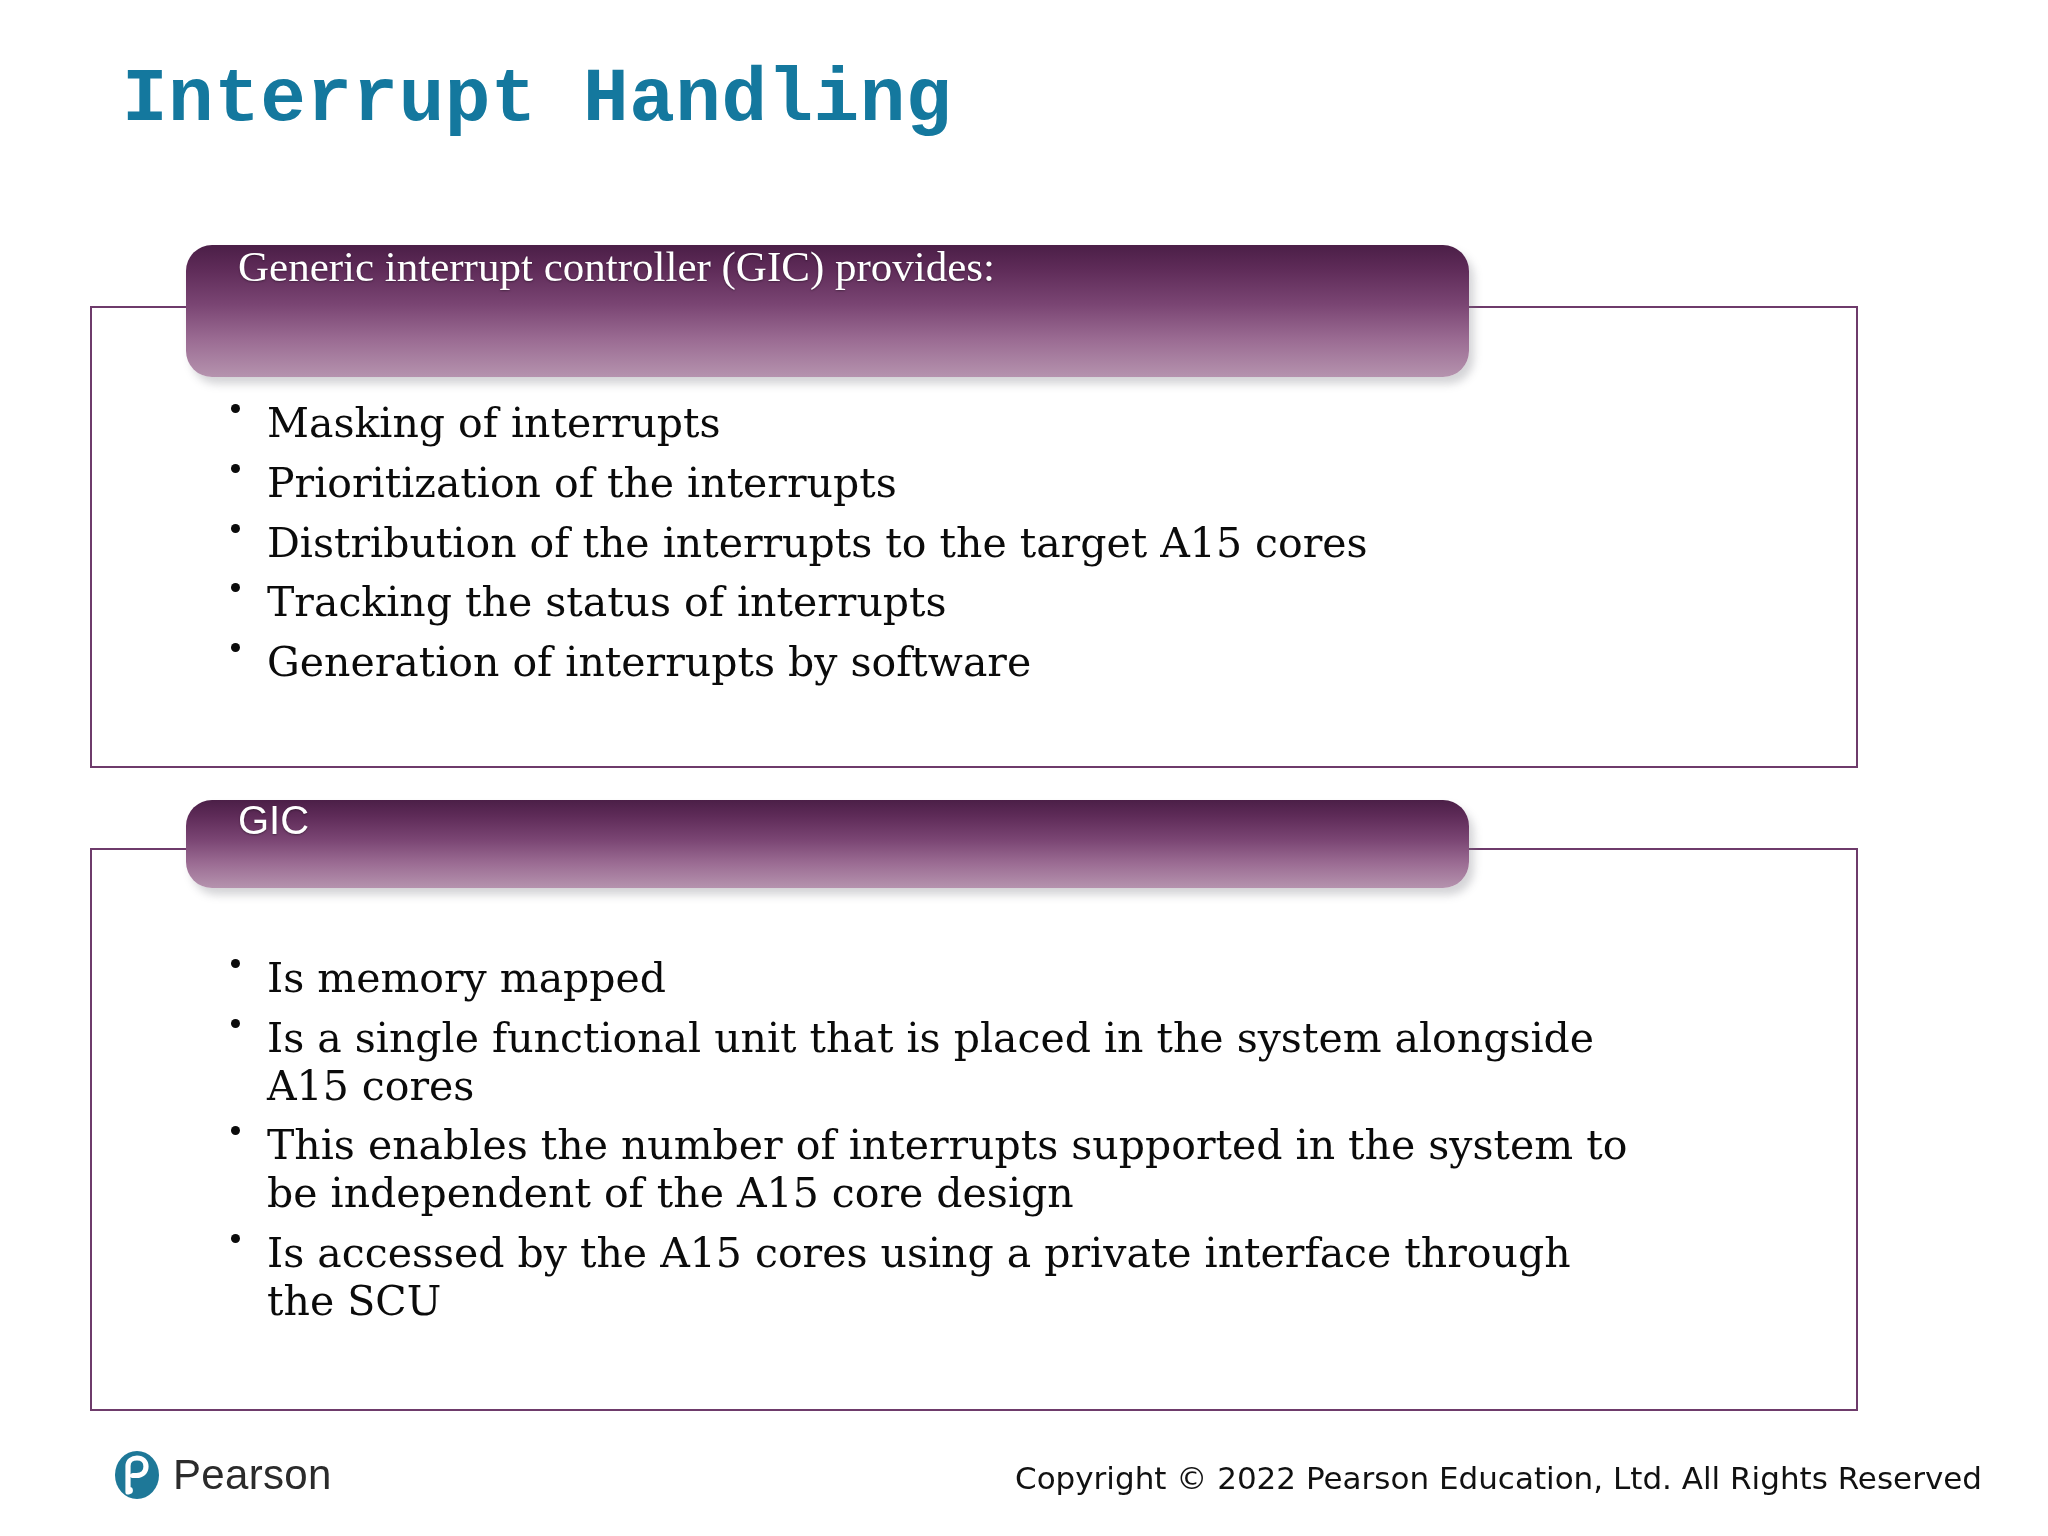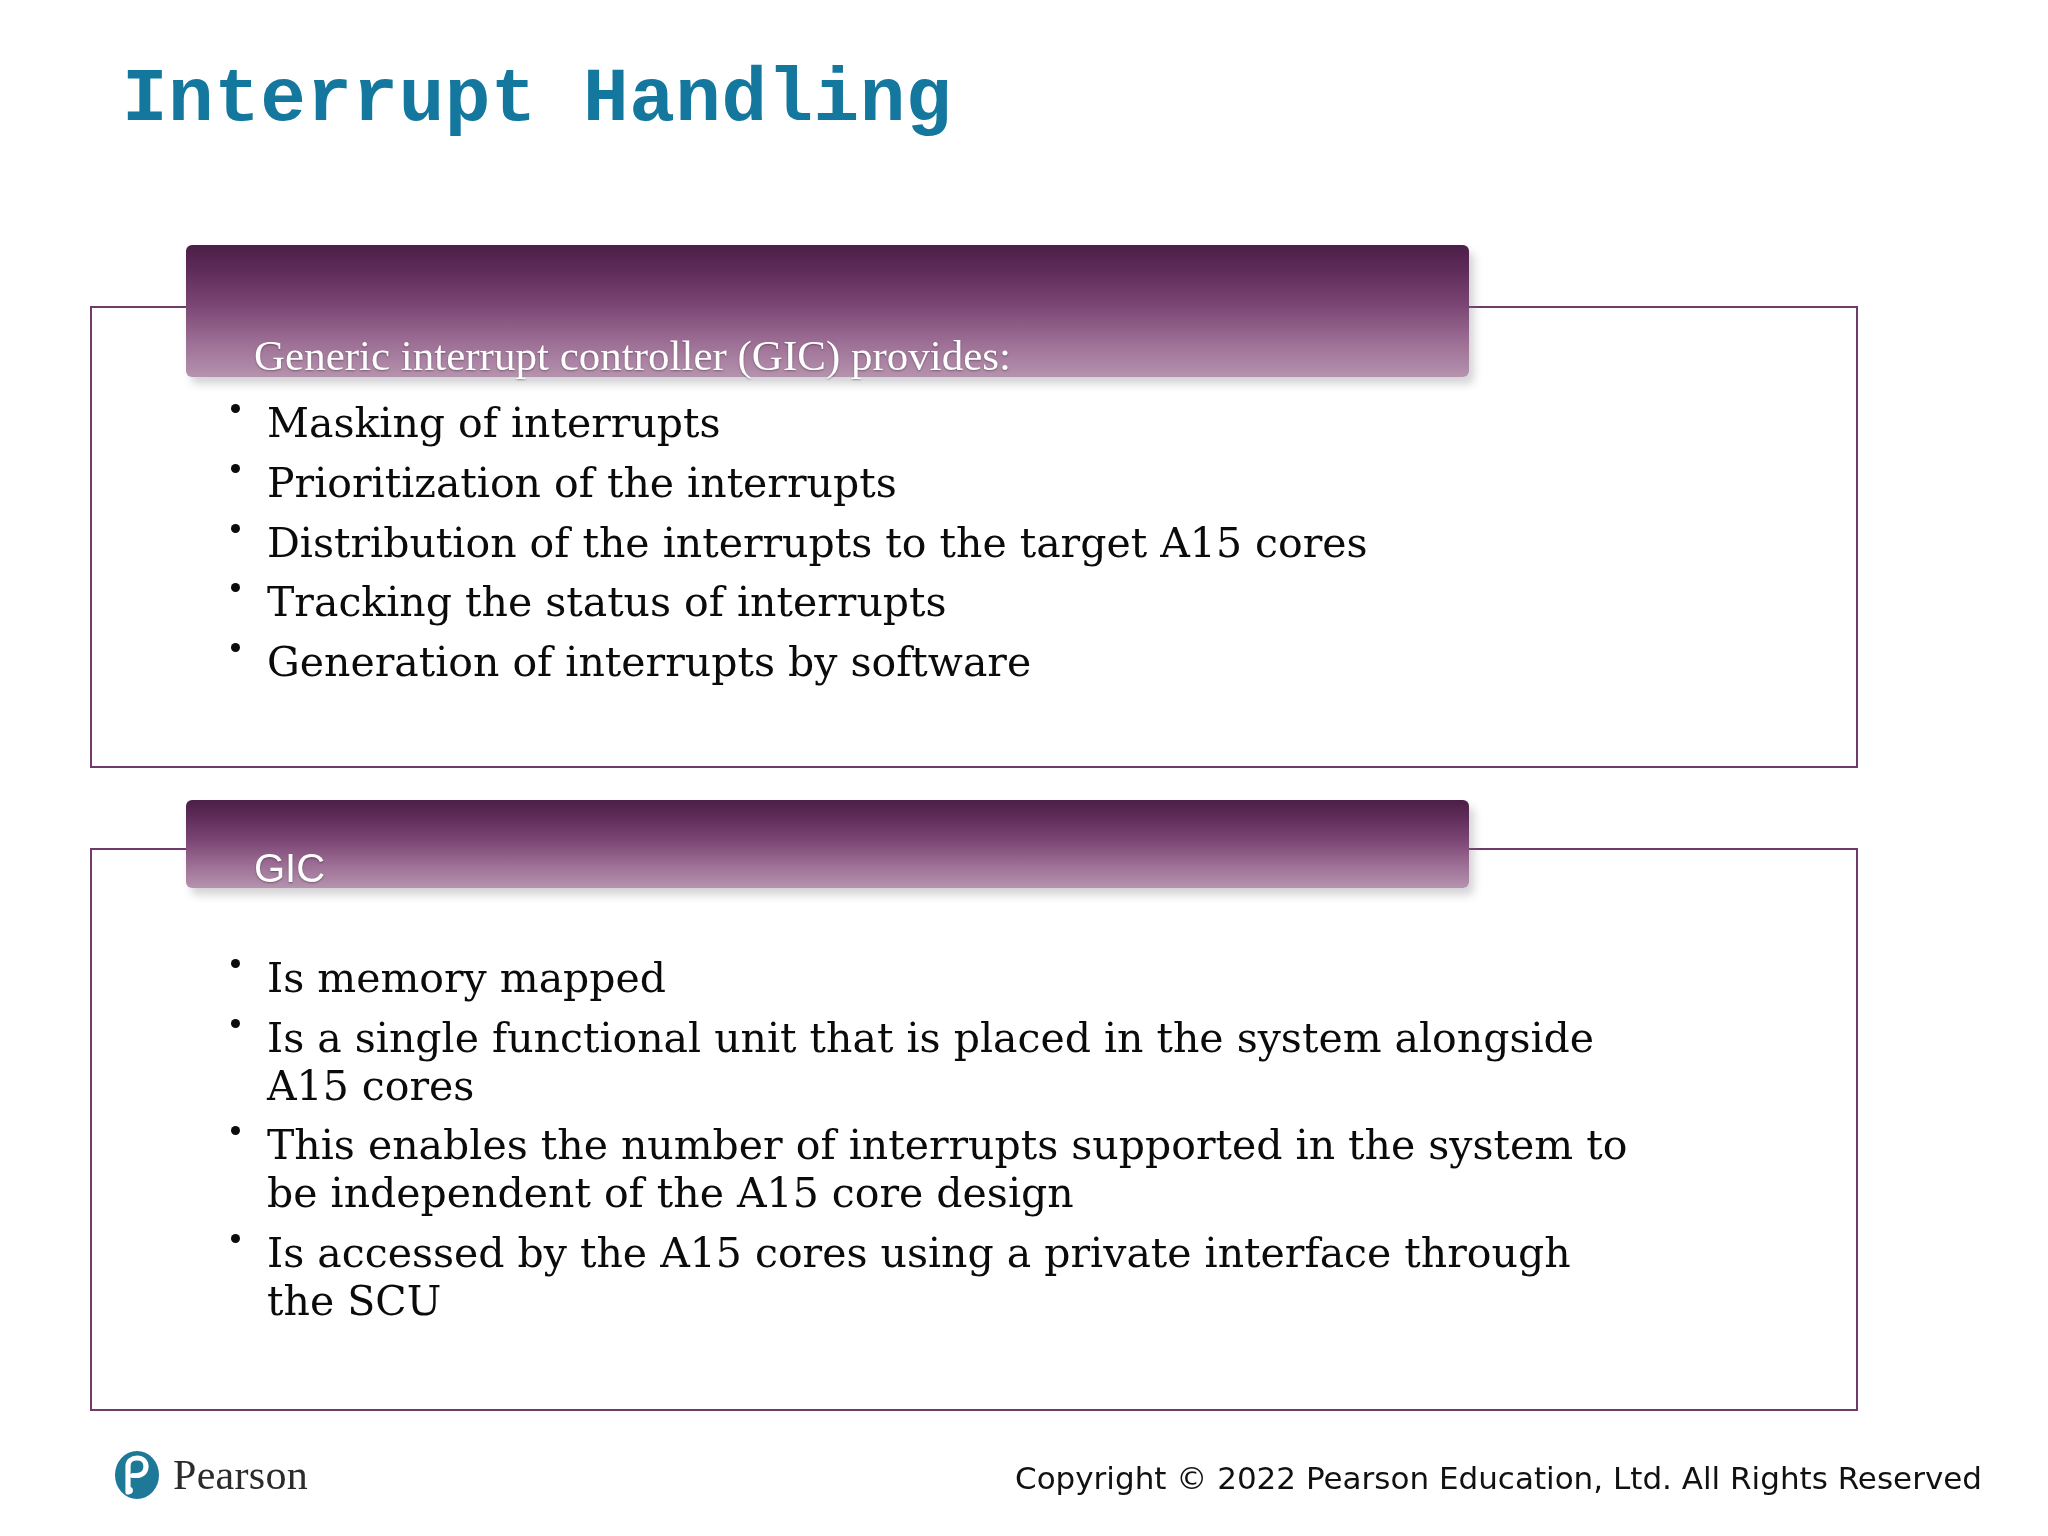--- a/index.html
+++ b/index.html
@@ -34,31 +34,30 @@
   .block { position: absolute; }
 
   .block-outline {
     position: absolute;
     border: 2px solid #6E3B6B;
     background: transparent;
   }
 
   .banner {
     position: absolute;
-    border-radius: 6px;
+    border-radius: 26px;
     background: linear-gradient(180deg,
                 #4B1F47 0%,
                 #5E2B58 18%,
                 #7A4573 45%,
                 #9B6C93 72%,
                 #B593AE 100%);
     box-shadow: 5px 7px 9px rgba(120,120,130,0.32);
     display: flex;
-    align-items: flex-end;
-    padding-left: 16px;
+    align-items: flex-start;
   }
 
   .banner-label {
     color: #FFFFFF;
     font-family: "Liberation Serif", "DejaVu Serif", serif;
     font-size: 43px;
     line-height: 1;
     padding-left: 52px;
     text-shadow: 0 1px 2px rgba(0,0,0,0.35);
     white-space: nowrap;
@@ -102,21 +101,21 @@
     gap: 11px;
   }
 
   .logo-mark {
     width: 50px;
     height: 50px;
     flex: 0 0 auto;
   }
 
   .logo-word {
-    font-family: Liberation Serif, serif;
+    font-family: Liberation Sans, sans-serif;
     font-size: 42px;
     color: #2B2B2B;
     line-height: 1;
     letter-spacing: 0.3px;
   }
 
   .copyright {
     position: absolute;
     right: 66px;
     top: 20px;

